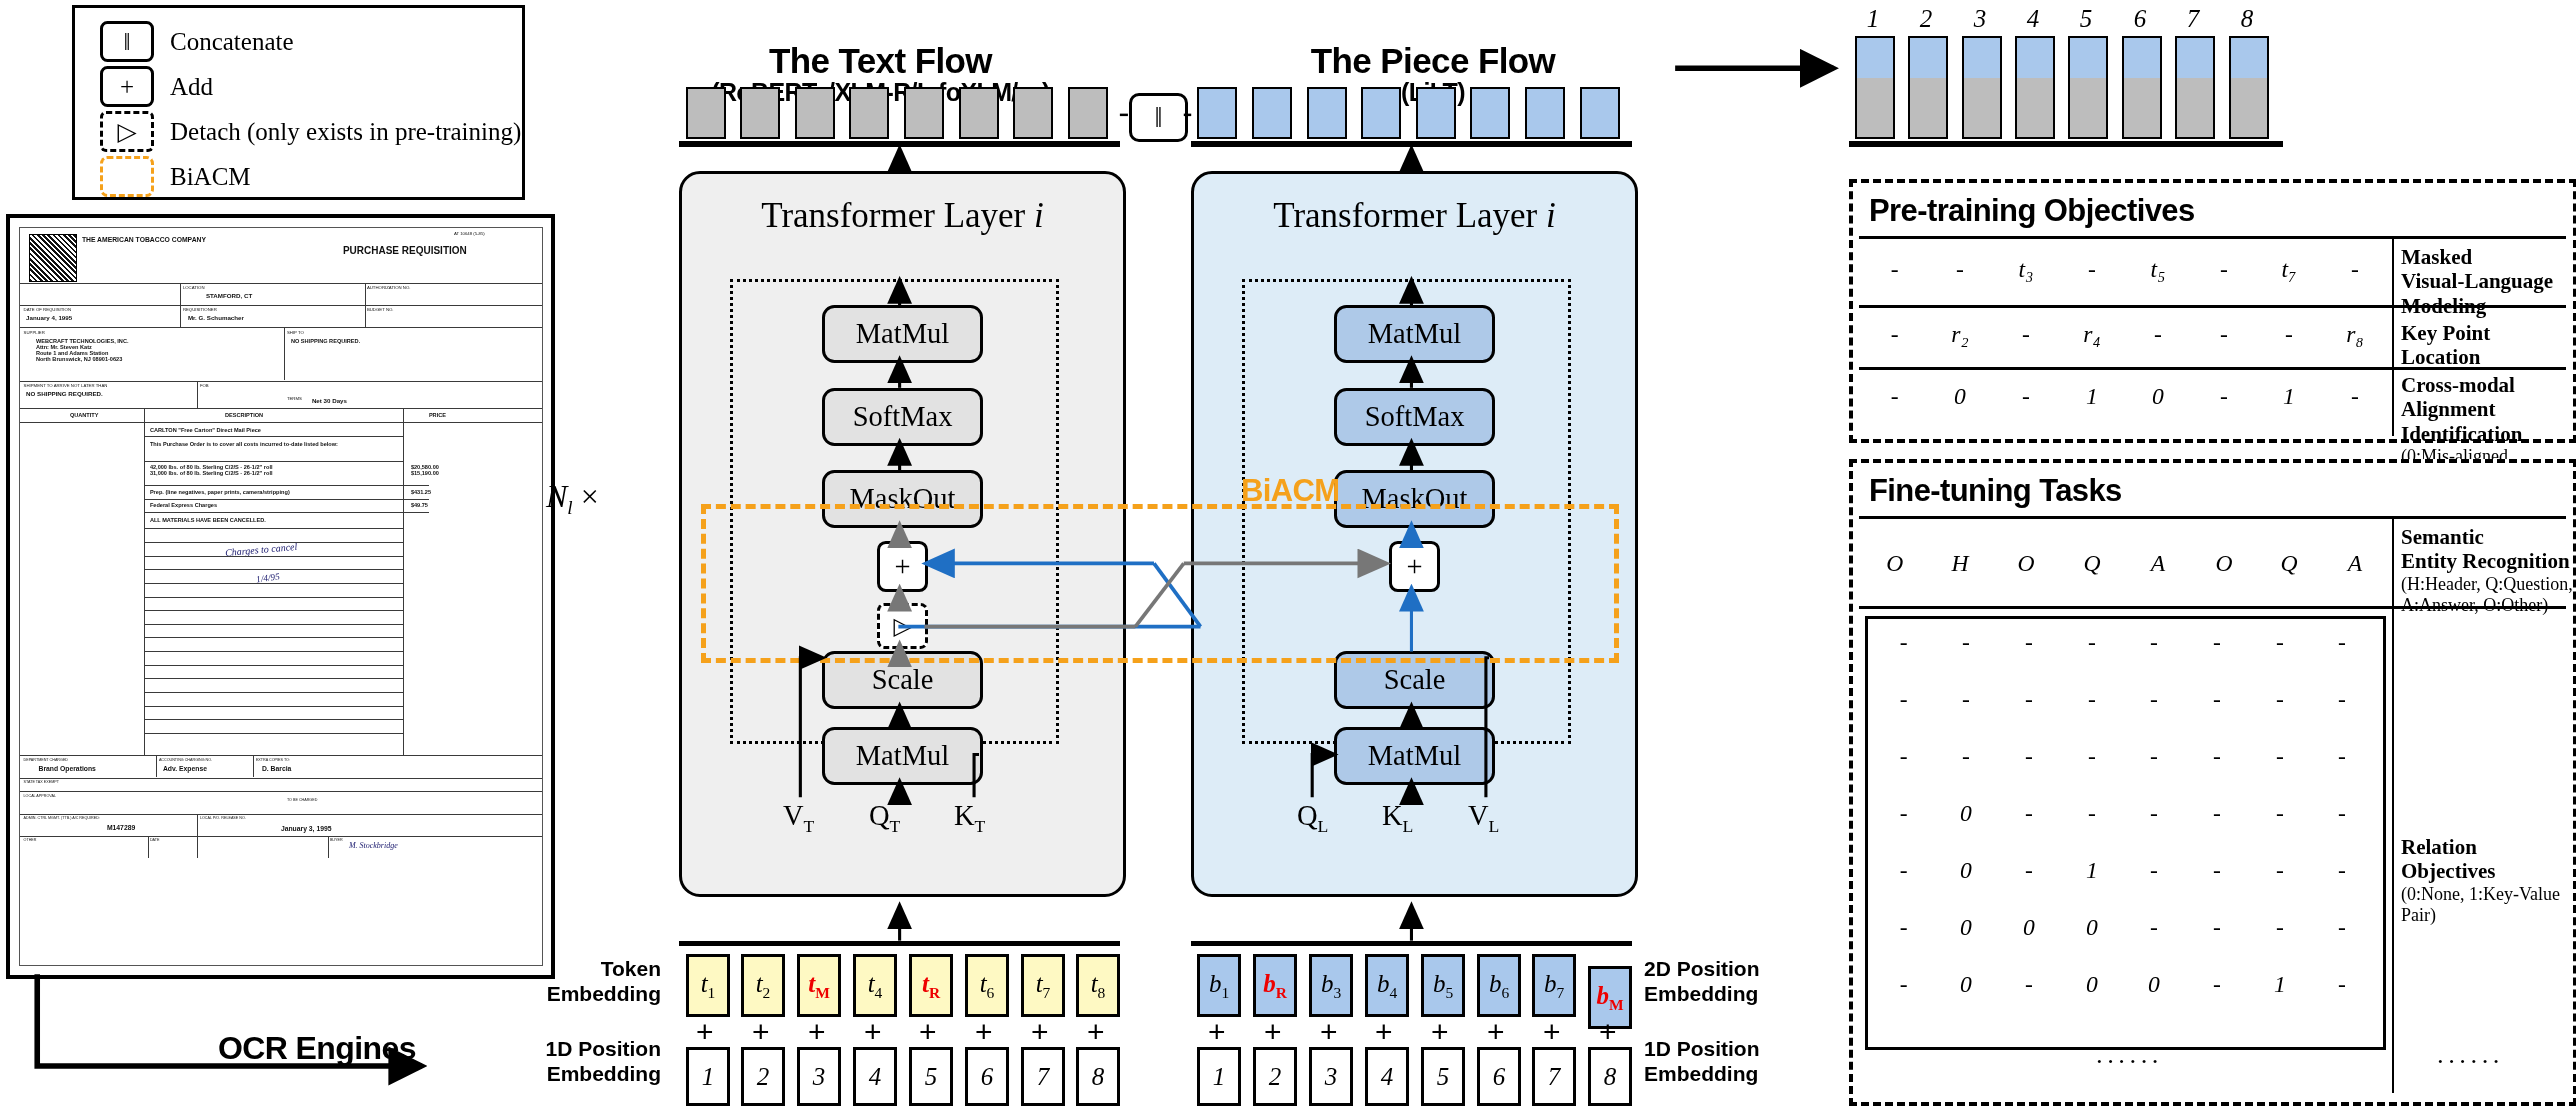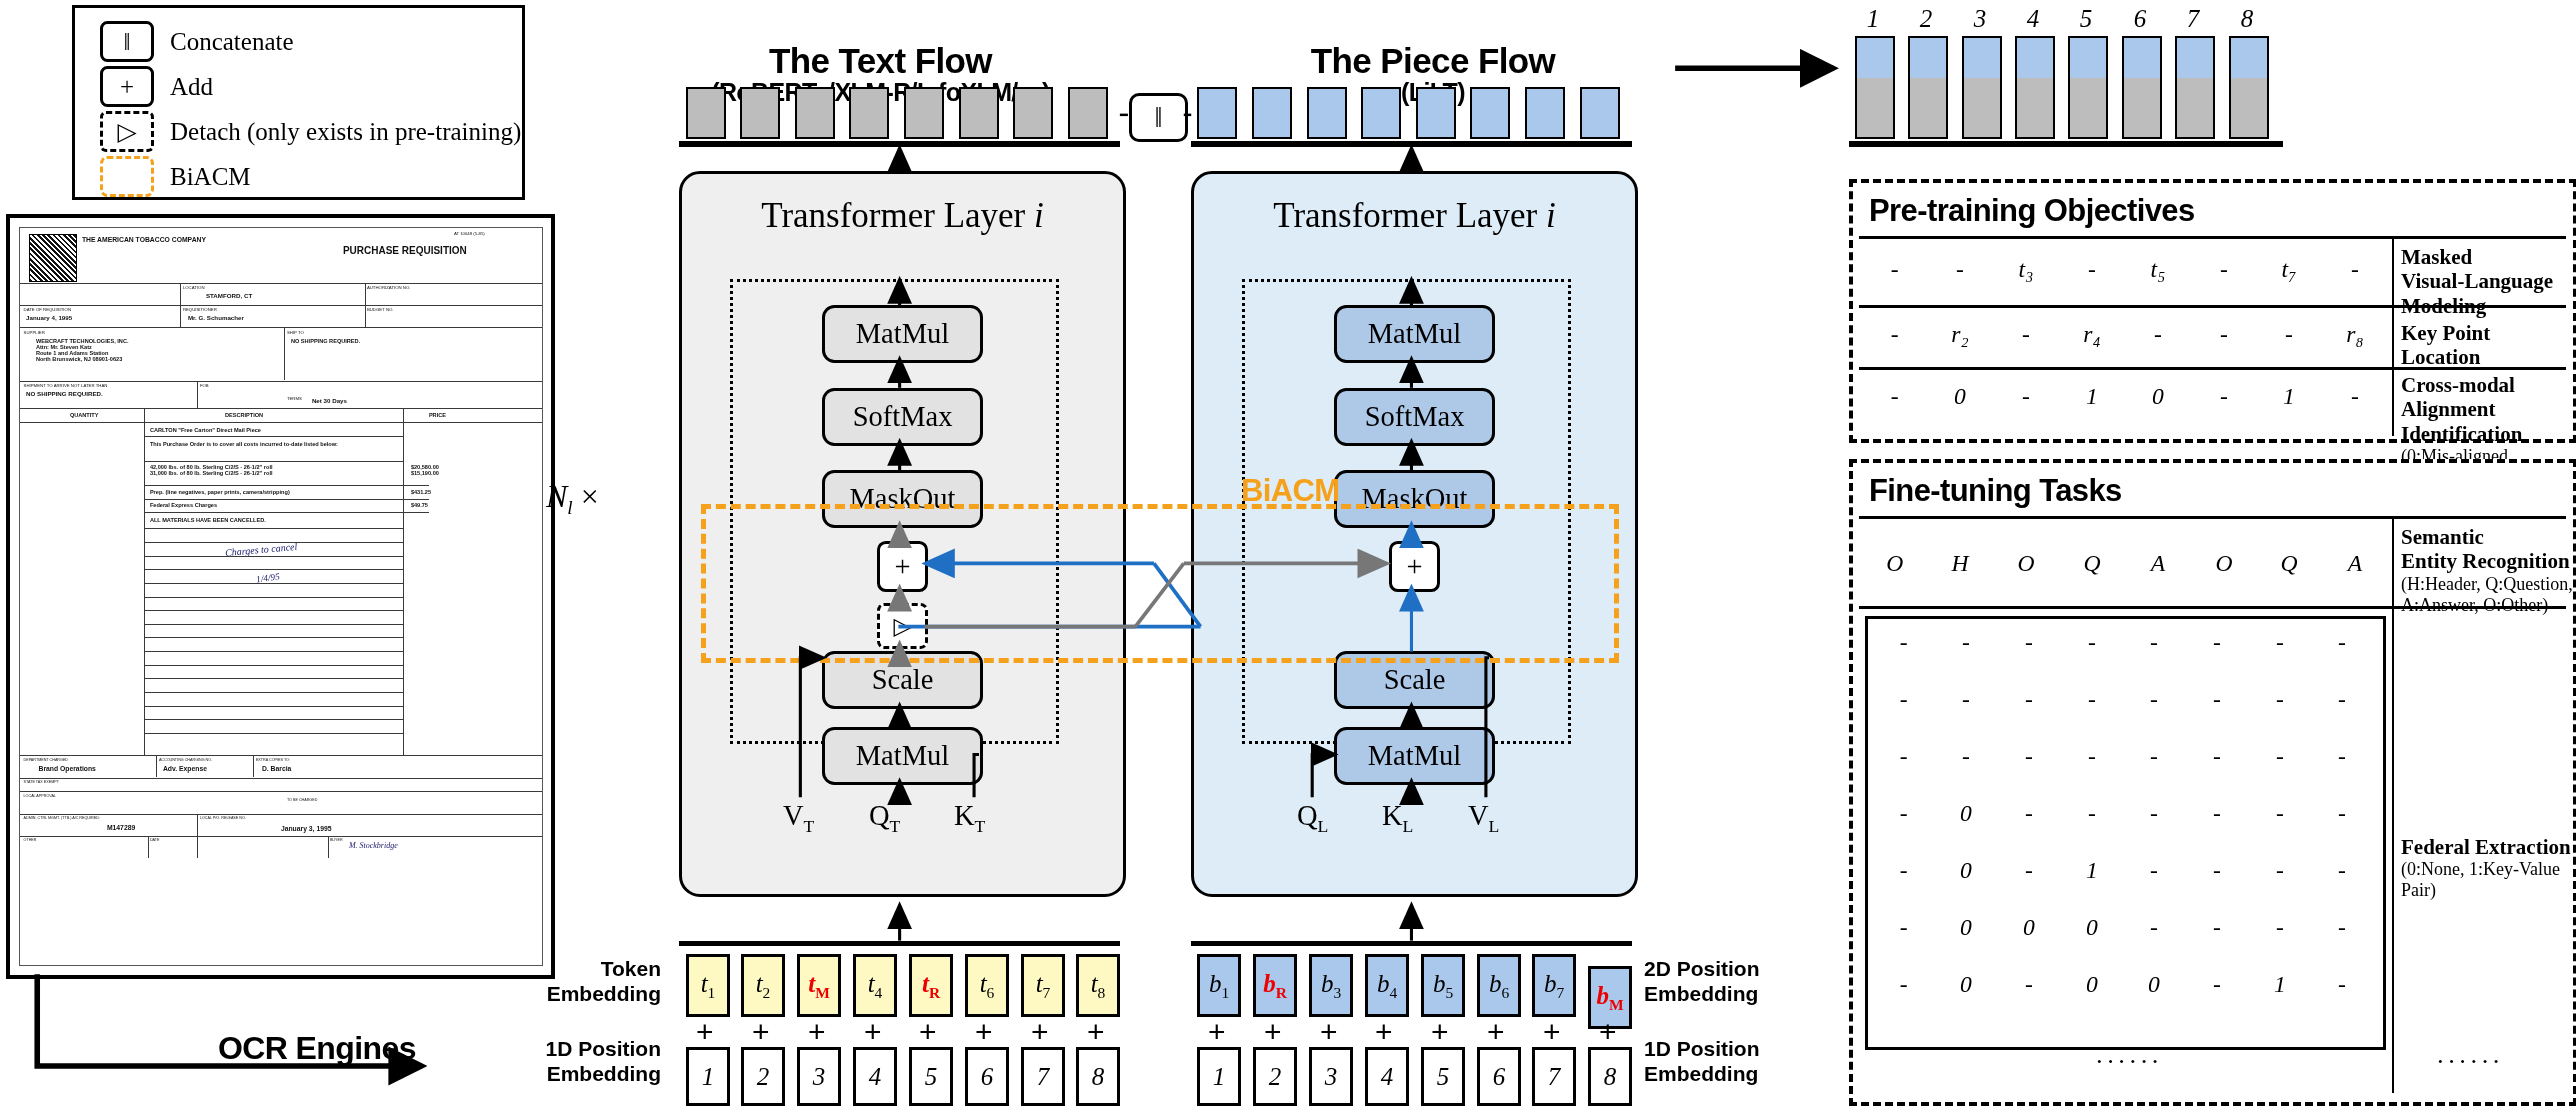--- a/index.html
+++ b/index.html
@@ -577,21 +577,21 @@
         <div class="mono-cell" style="left: 66px; top: 352px; width: 63px;">0</div>
         <div class="mono-cell" style="left: 129px; top: 352px; width: 63px;">-</div>
         <div class="mono-cell" style="left: 192px; top: 352px; width: 63px;">0</div>
         <div class="mono-cell" style="left: 254px; top: 352px; width: 63px;">0</div>
         <div class="mono-cell" style="left: 317px; top: 352px; width: 63px;">-</div>
         <div class="mono-cell" style="left: 380px; top: 352px; width: 63px;">1</div>
         <div class="mono-cell" style="left: 442px; top: 352px; width: 63px;">-</div>
       </div>
   </div>
   <div class="rdesc" style="left:548px;top:372px;">
-    <span>Federal Extraction</span>
+    <span>Relation Objectives</span>
     <span class="sm">(0:None, 1:Key-Value Pair)</span>
   </div>
   <div class="dots" style="left:242px;top:584px;">······</div>
   <div class="dots" style="left:583px;top:584px;">······</div>
 </div>
 
 <svg id="ovl" viewBox="0 0 4152 1784" width="2576" height="1107">
   <defs>
     <marker id="ar" markerWidth="9" markerHeight="9" refX="7.5" refY="4" orient="auto">
       <path d="M0,0 L9,4 L0,8 z" fill="#000"></path>

